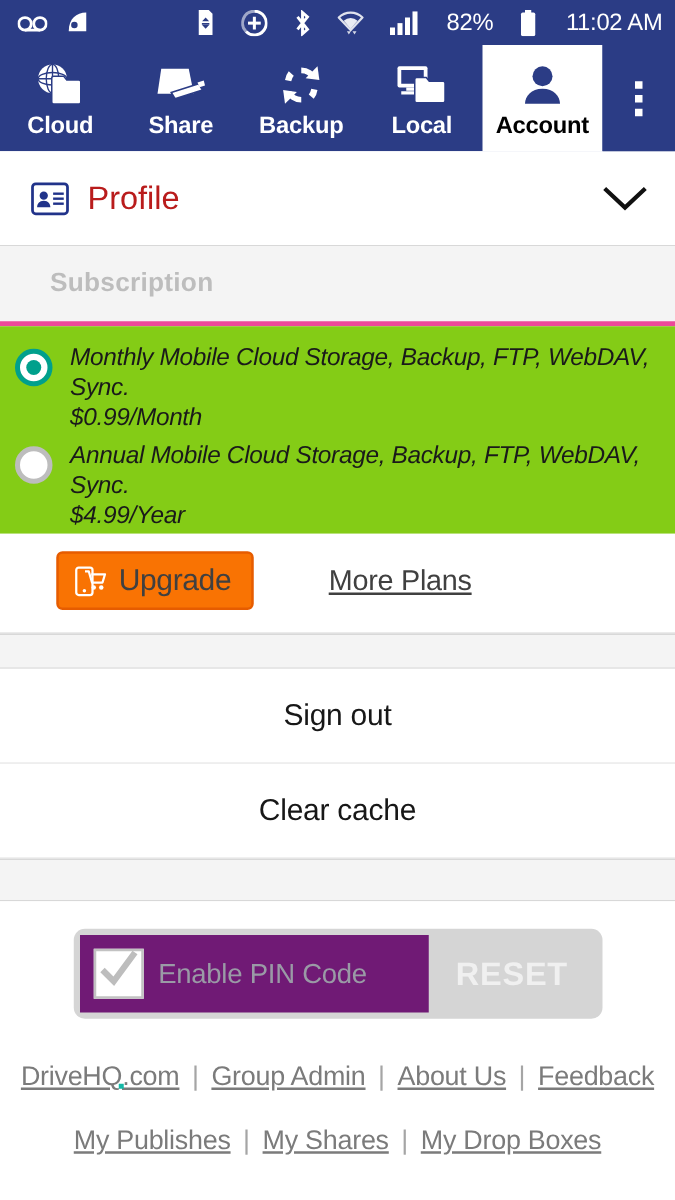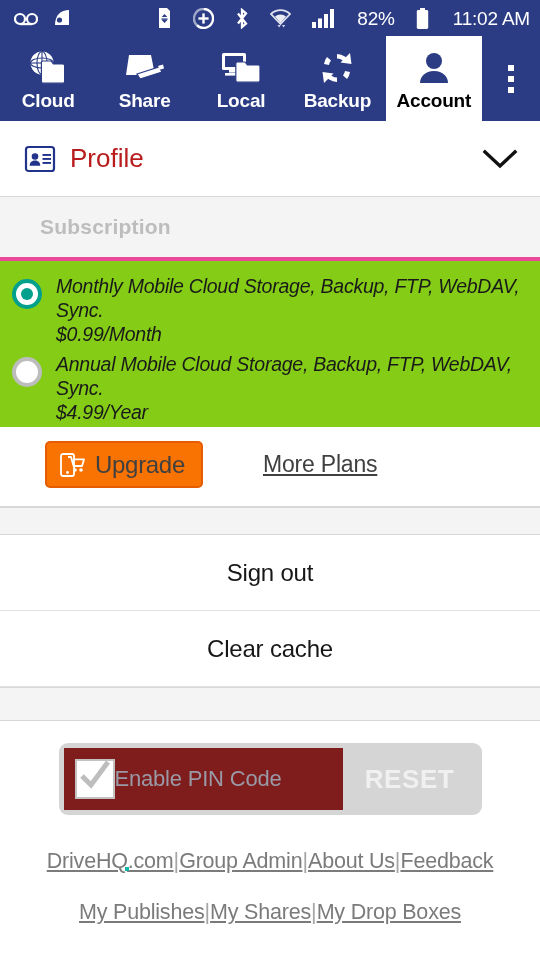--- a/index.html
+++ b/index.html
@@ -211,24 +211,25 @@
     width: 423px;
     height: 72px;
     background: #d5d5d5;
     border-radius: 9px;
     padding: 5px;
     display: flex;
     align-items: stretch;
   }
   .pin-field {
     flex: 1 1 auto;
-    background: #7f1d1d;
+    background: #701a75;
     display: flex;
     align-items: center;
     padding-left: 11px;
+    gap: 12px;
   }
   .pin-check {
     width: 40px; height: 40px;
     border: 2px solid #c2c2c2;
     position: relative;
     flex: 0 0 auto;
     background: #ffffff;
   }
   .pin-label {
     font-size: 22px;
@@ -246,20 +247,21 @@
     letter-spacing: 0.6px;
     cursor: pointer;
   }
 
   
   .footer { background: #ffffff; padding-top: 34px; }
   .footer-line {
     display: flex;
     align-items: center;
     justify-content: center;
+    gap: 10px;
     margin-bottom: 26px;
   }
   .footer-link {
     font-size: 21.5px;
     color: #7b7b7b;
     text-decoration: underline;
     letter-spacing: -0.2px;
     cursor: pointer;
     position: relative;
   }
@@ -346,43 +348,43 @@
         <path d="M5 5 h22 l4 20 h-29 z" fill="#fff"></path>
         <path d="M13 24 l22 -7 l3 5 l-22 7 z" fill="#fff" stroke="#2b3c85" stroke-width="1.3"></path>
         <path d="M34 16 l5 -1.6 l1 4 l-4.4 1.4 z" fill="#fff"></path>
       </svg>
     </div>
     <span class="tab-label">Share</span>
   </div>
 
   <div class="tab">
     <div class="tab-icon">
-      <svg width="42" height="36" viewBox="0 0 42 36">
-        <rect x="2" y="3" width="24" height="17" rx="1.6" fill="#fff"></rect>
-        <rect x="5" y="6" width="18" height="11" fill="#2b3c85"></rect>
-        <rect x="9" y="20" width="10" height="2.6" fill="#fff"></rect>
-        <rect x="5" y="23" width="18" height="2.6" fill="#fff"></rect>
-        <path d="M16 12 h9 l2.4 3 h11 a1.6 1.6 0 0 1 1.6 1.6 v14 a1.6 1.6 0 0 1 -1.6 1.6 h-21 a1.6 1.6 0 0 1 -1.6 -1.6 v-17 a1.6 1.6 0 0 1 1.6 -1.6 z" fill="#fff" stroke="#2b3c85" stroke-width="1.2"></path>
-      </svg>
-    </div>
-    <span class="tab-label">Local</span>
-  </div>
-
-  <div class="tab">
-    <div class="tab-icon">
       <svg width="40" height="36" viewBox="0 0 40 36">
         <path d="M20 4 a14 14 0 0 1 13 9 l-5 0 a9.5 9.5 0 0 0 -8 -4.5 z" fill="#fff"></path>
         <path d="M33 3 l1.5 11 l-11 -1.5 z" fill="#fff"></path>
         <path d="M20 32 a14 14 0 0 1 -13 -9 l5 0 a9.5 9.5 0 0 0 8 4.5 z" fill="#fff"></path>
         <path d="M7 33 l-1.5 -11 l11 1.5 z" fill="#fff"></path>
         <path d="M7 14 a14 14 0 0 1 3 -7 l4 3.5 a9.5 9.5 0 0 0 -2 4.5 z" fill="#fff"></path>
         <path d="M33 22 a14 14 0 0 1 -3 7 l-4 -3.5 a9.5 9.5 0 0 0 2 -4.5 z" fill="#fff"></path>
       </svg>
     </div>
     <span class="tab-label">Backup</span>
+  </div>
+
+  <div class="tab">
+    <div class="tab-icon">
+      <svg width="42" height="36" viewBox="0 0 42 36">
+        <rect x="2" y="3" width="24" height="17" rx="1.6" fill="#fff"></rect>
+        <rect x="5" y="6" width="18" height="11" fill="#2b3c85"></rect>
+        <rect x="9" y="20" width="10" height="2.6" fill="#fff"></rect>
+        <rect x="5" y="23" width="18" height="2.6" fill="#fff"></rect>
+        <path d="M16 12 h9 l2.4 3 h11 a1.6 1.6 0 0 1 1.6 1.6 v14 a1.6 1.6 0 0 1 -1.6 1.6 h-21 a1.6 1.6 0 0 1 -1.6 -1.6 v-17 a1.6 1.6 0 0 1 1.6 -1.6 z" fill="#fff" stroke="#2b3c85" stroke-width="1.2"></path>
+      </svg>
+    </div>
+    <span class="tab-label">Local</span>
   </div>
 
   <div class="tab active">
     <div class="tab-icon">
       <svg width="36" height="34" viewBox="0 0 36 34">
         <circle cx="18" cy="10" r="8" fill="#2b3c85"></circle>
         <path d="M18 20 c9 0 14 6 14 12 h-28 c0 -6 5 -12 14 -12 z" fill="#2b3c85"></path>
       </svg>
     </div>
     <span class="tab-label">Account</span>

